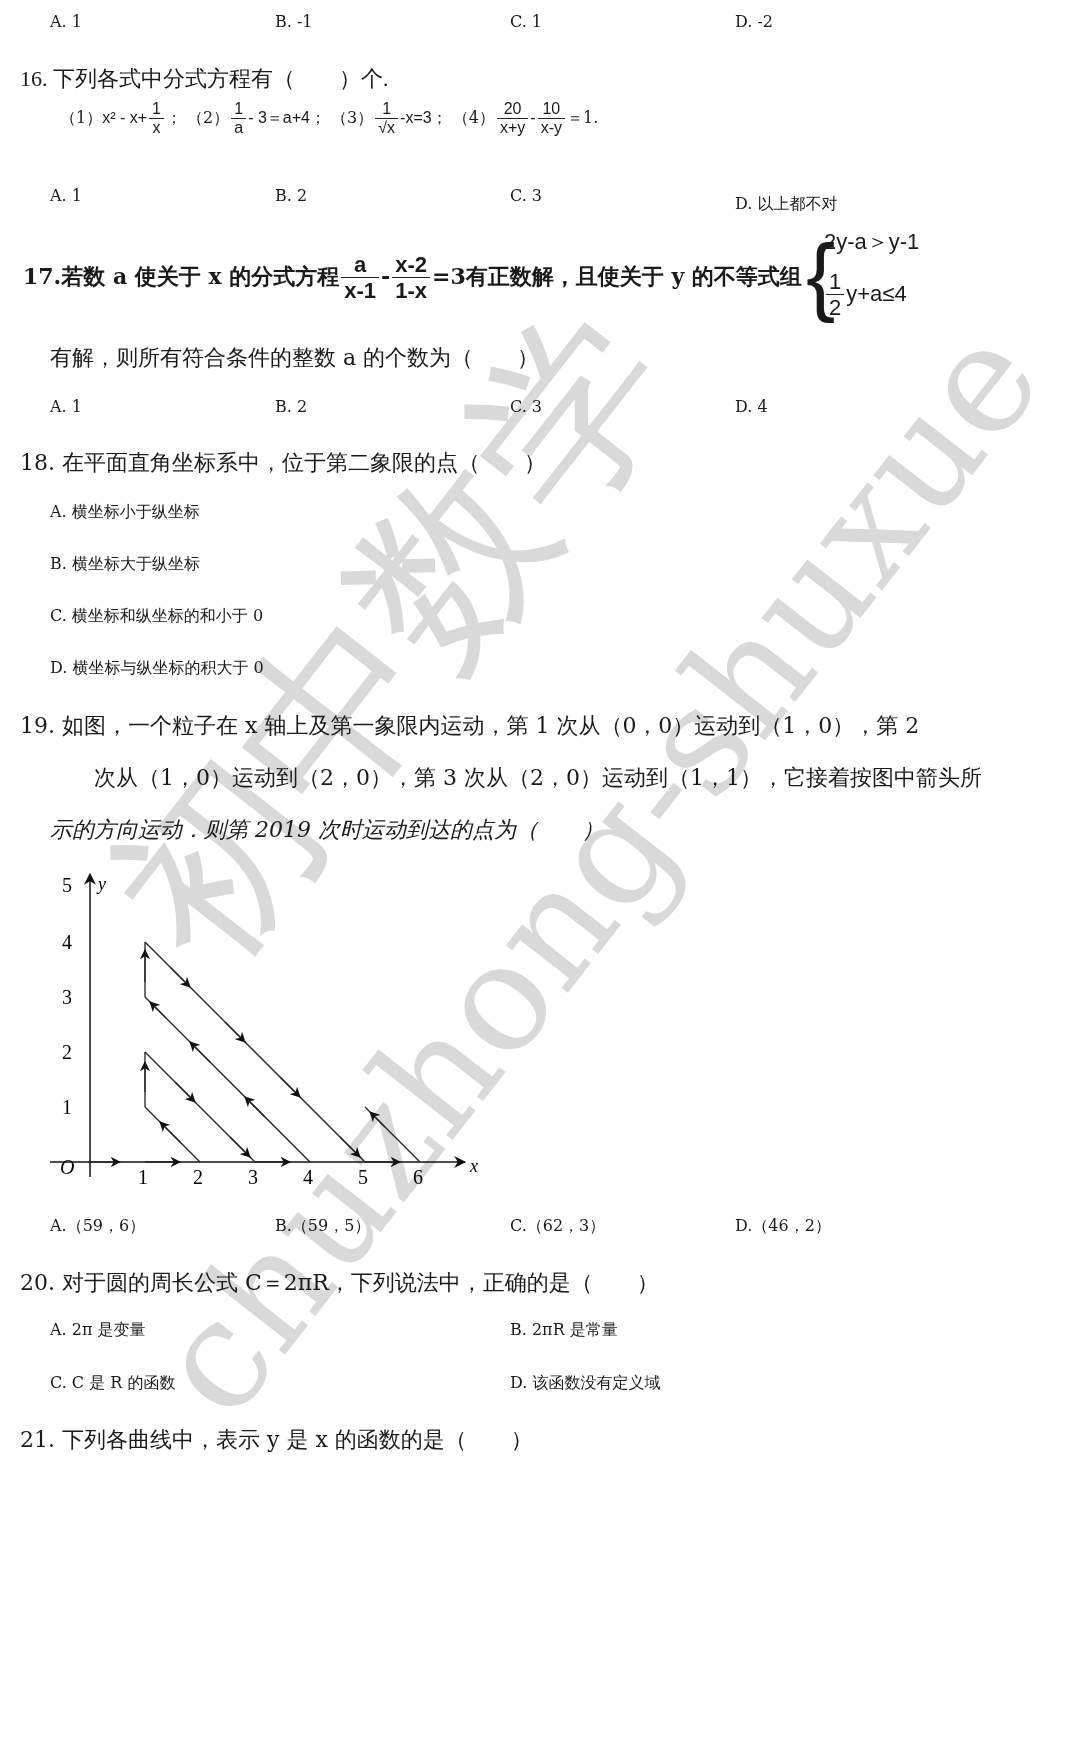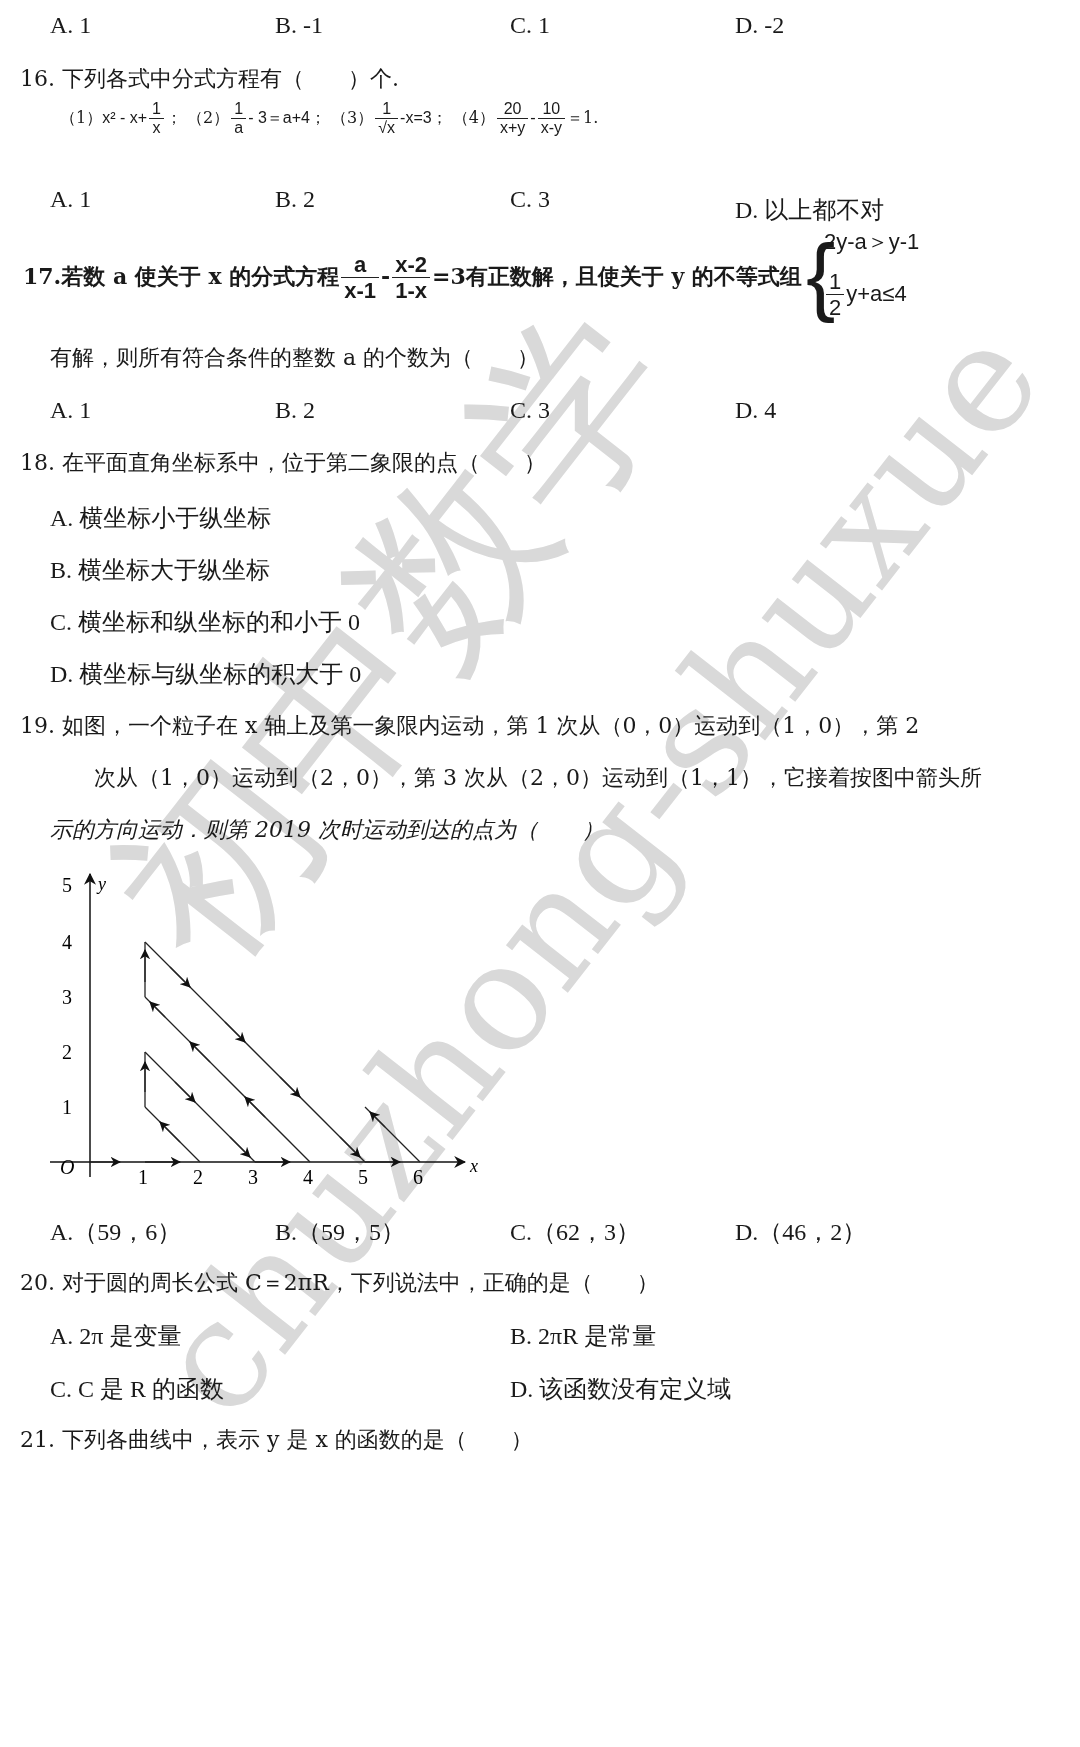--- a/index.html
+++ b/index.html
@@ -1,19 +1,19 @@
 <!DOCTYPE html>
 <html><head>
 <meta charset="utf-8">
 <style>
   html, body { margin:0; padding:0; background:#fff; }
   body { width:1080px; height:1747px; position:relative; overflow:hidden;
          font-family:"DejaVu Serif","Liberation Serif",serif; color:#1a1a1a; font-size:22px; }
   .abs { position:absolute; white-space:nowrap; }
-  .opt { position:absolute; white-space:nowrap; font-size:24px;font-family:Liberation Serif, serif; }
+  .opt { position:absolute; white-space:nowrap; font-size:16px; }
   .q { position:absolute; white-space:nowrap; font-size:22px; left:20px; }
   .frac { display:inline-block; vertical-align:middle; text-align:center; margin:0 2px; line-height:1.15; }
   .frac .n { display:block; padding:0 3px; border-bottom:1.5px solid #222; }
   .frac .d { display:block; padding:0 3px; }
   .sans { font-family:"Liberation Sans","DejaVu Sans",sans-serif; }
   .wm { position:absolute; color:#d9d9d9; pointer-events:none; white-space:nowrap; z-index:0;
         font-family:"DejaVu Serif",serif; }
   .content { position:relative; z-index:1; }
   svg text { font-family:"Liberation Serif","DejaVu Serif",serif; }
 </style>
@@ -26,21 +26,21 @@
 <div class="content">
 
   <div>
     <span class="opt" style="left:50px; top:12px;">A. 1</span>
     <span class="opt" style="left:275px; top:12px;">B. -1</span>
     <span class="opt" style="left:510px; top:12px;">C. 1</span>
     <span class="opt" style="left:735px; top:12px;">D. -2</span>
   </div>
 
   <div>
-    <div class="q" style="top:64px;">
+    <div class="q" style="top:64px;font-family:Liberation Serif, serif;">
       <span>16.</span>
       <span>下列各式中分式方程有（　　）个.</span>
     </div>
     <div class="abs" style="left:60px; top:100px; font-size:16px;">
       <span>（1）</span><span class="sans">x² - x+</span><span class="frac sans"><span class="n">1</span><span class="d">x</span></span><span>；</span>
       <span>（2）</span><span class="frac sans"><span class="n">1</span><span class="d">a</span></span><span class="sans">- 3＝a+4；</span>
       <span>（3）</span><span class="frac sans"><span class="n">1</span><span class="d">√x</span></span><span class="sans">-x=3；</span>
       <span>（4）</span><span class="frac sans"><span class="n">20</span><span class="d">x+y</span></span><span>-</span><span class="frac sans"><span class="n">10</span><span class="d">x-y</span></span><span>＝1.</span>
     </div>
     <span class="opt" style="left:50px; top:186px;">A. 1</span>

